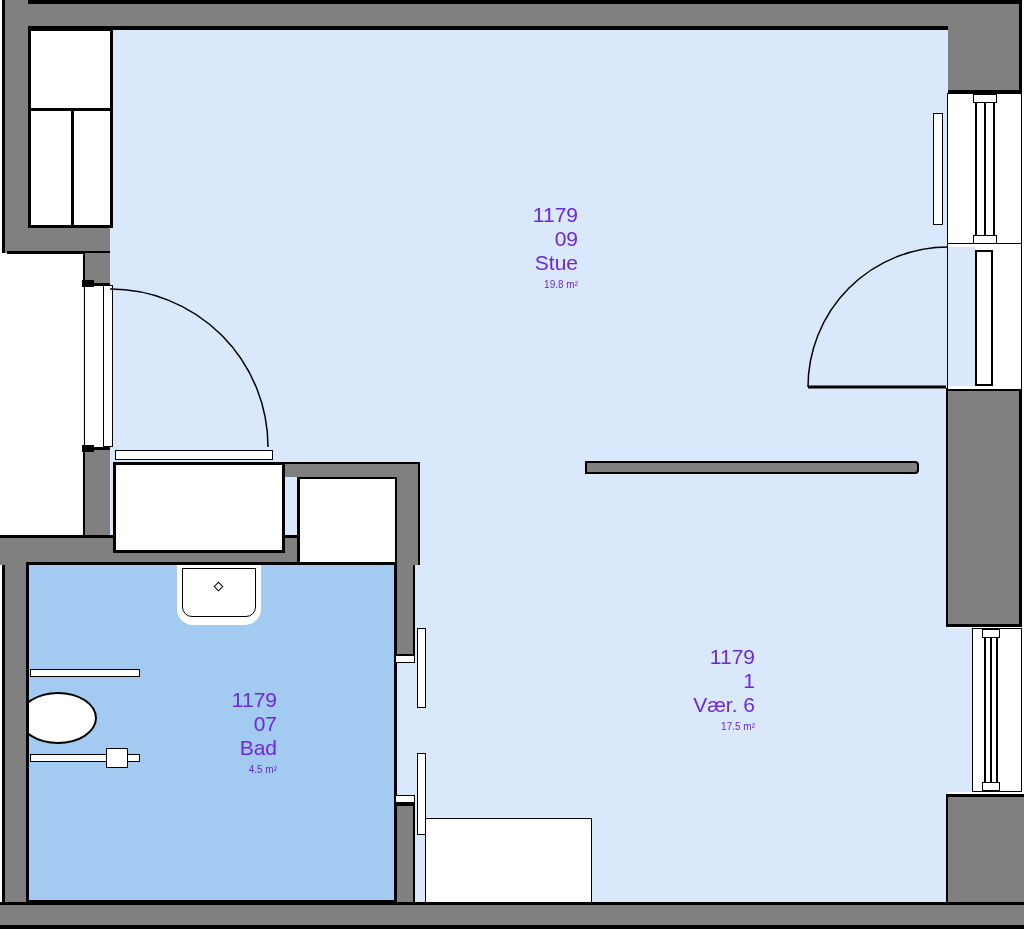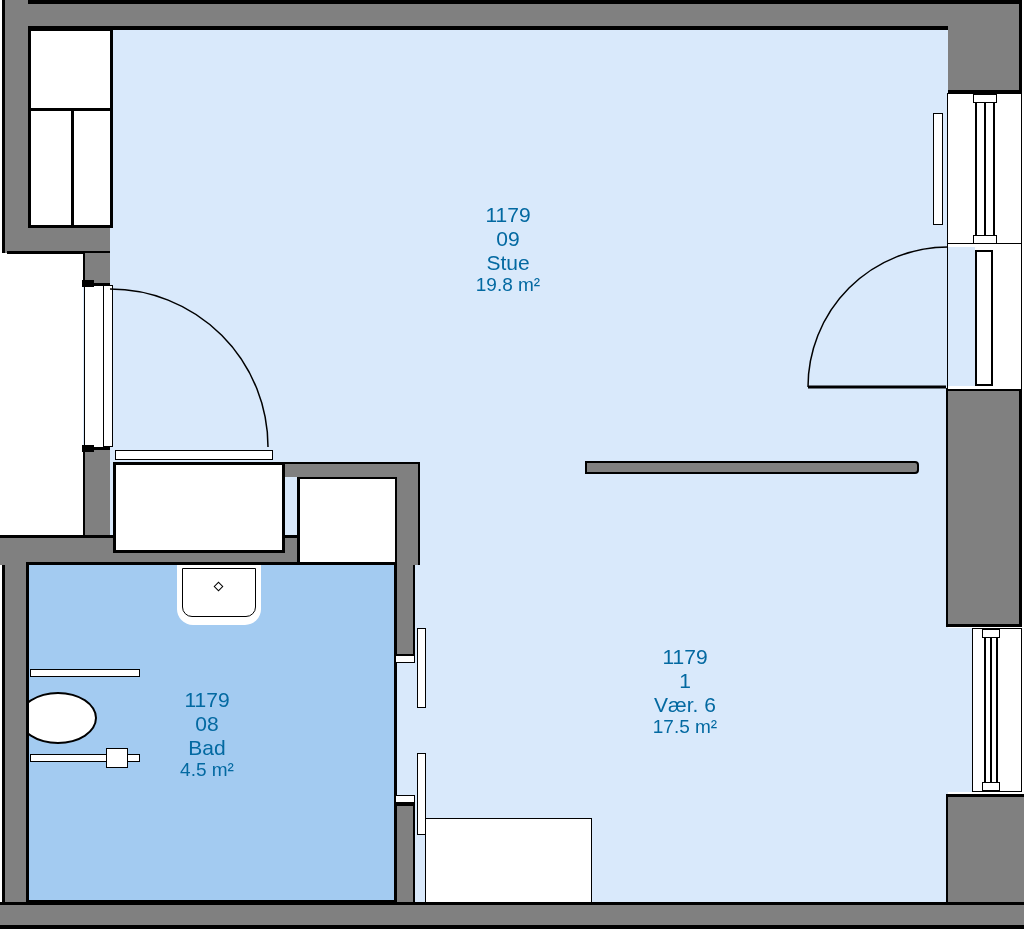--- a/index.html
+++ b/index.html
@@ -7,23 +7,23 @@
         font-family:"Liberation Sans", sans-serif;}
   .abs{position:absolute;box-sizing:border-box;}
   .wall{position:absolute;box-sizing:border-box;background:var(--wall,#808080);}
   .floor{position:absolute;box-sizing:border-box;background:var(--floor-light,#D9E9FB);}
   .bathfloor{position:absolute;box-sizing:border-box;background:var(--floor-bath,#A3CBF1);
              border:3px solid var(--outline,#000);overflow:hidden;}
   .white{position:absolute;box-sizing:border-box;background:#fff;}
   .fix{position:absolute;box-sizing:border-box;background:#fff;border:1px solid var(--outline,#000);}
   .blk{position:absolute;box-sizing:border-box;background:var(--outline,#000);}
   svg.overlay{position:absolute;left:0;top:0;pointer-events:none;}
-  .room-label{position:absolute;text-align:center;color:#0369a1;z-index:20;}
+  .room-label{position:absolute;text-align:right;color:#6d28d9;z-index:20;}
   .room-label .l1{font-size:21px;line-height:24px;}
-  .room-label .l2{font-size:19px;line-height:19px;}
+  .room-label .l2{font-size:10px;line-height:19px;}
 </style>
 </head>
 <body>
 
 <div class="plan">
 
   <div class="floor" style="left:28px;top:27px;width:920px;height:876px;border-top:3px solid var(--outline);"></div>
 
   <div class="white" style="left:0;top:253px;width:83px;height:282px;"></div>
 
@@ -106,21 +106,21 @@
 
   <div class="room-label" style="left:438px;top:203px;width:140px;">
     <div class="l1">1179</div>
     <div class="l1">09</div>
     <div class="l1">Stue</div>
     <div class="l2">19.8 m²</div>
   </div>
 
   <div class="room-label" style="left:137px;top:688px;width:140px;">
     <div class="l1">1179</div>
-    <div class="l1">08</div>
+    <div class="l1">07</div>
     <div class="l1">Bad</div>
     <div class="l2">4.5 m²</div>
   </div>
 
   <div class="room-label" style="left:615px;top:645px;width:140px;">
     <div class="l1">1179</div>
     <div class="l1">1</div>
     <div class="l1">Vær. 6</div>
     <div class="l2">17.5 m²</div>
   </div>

